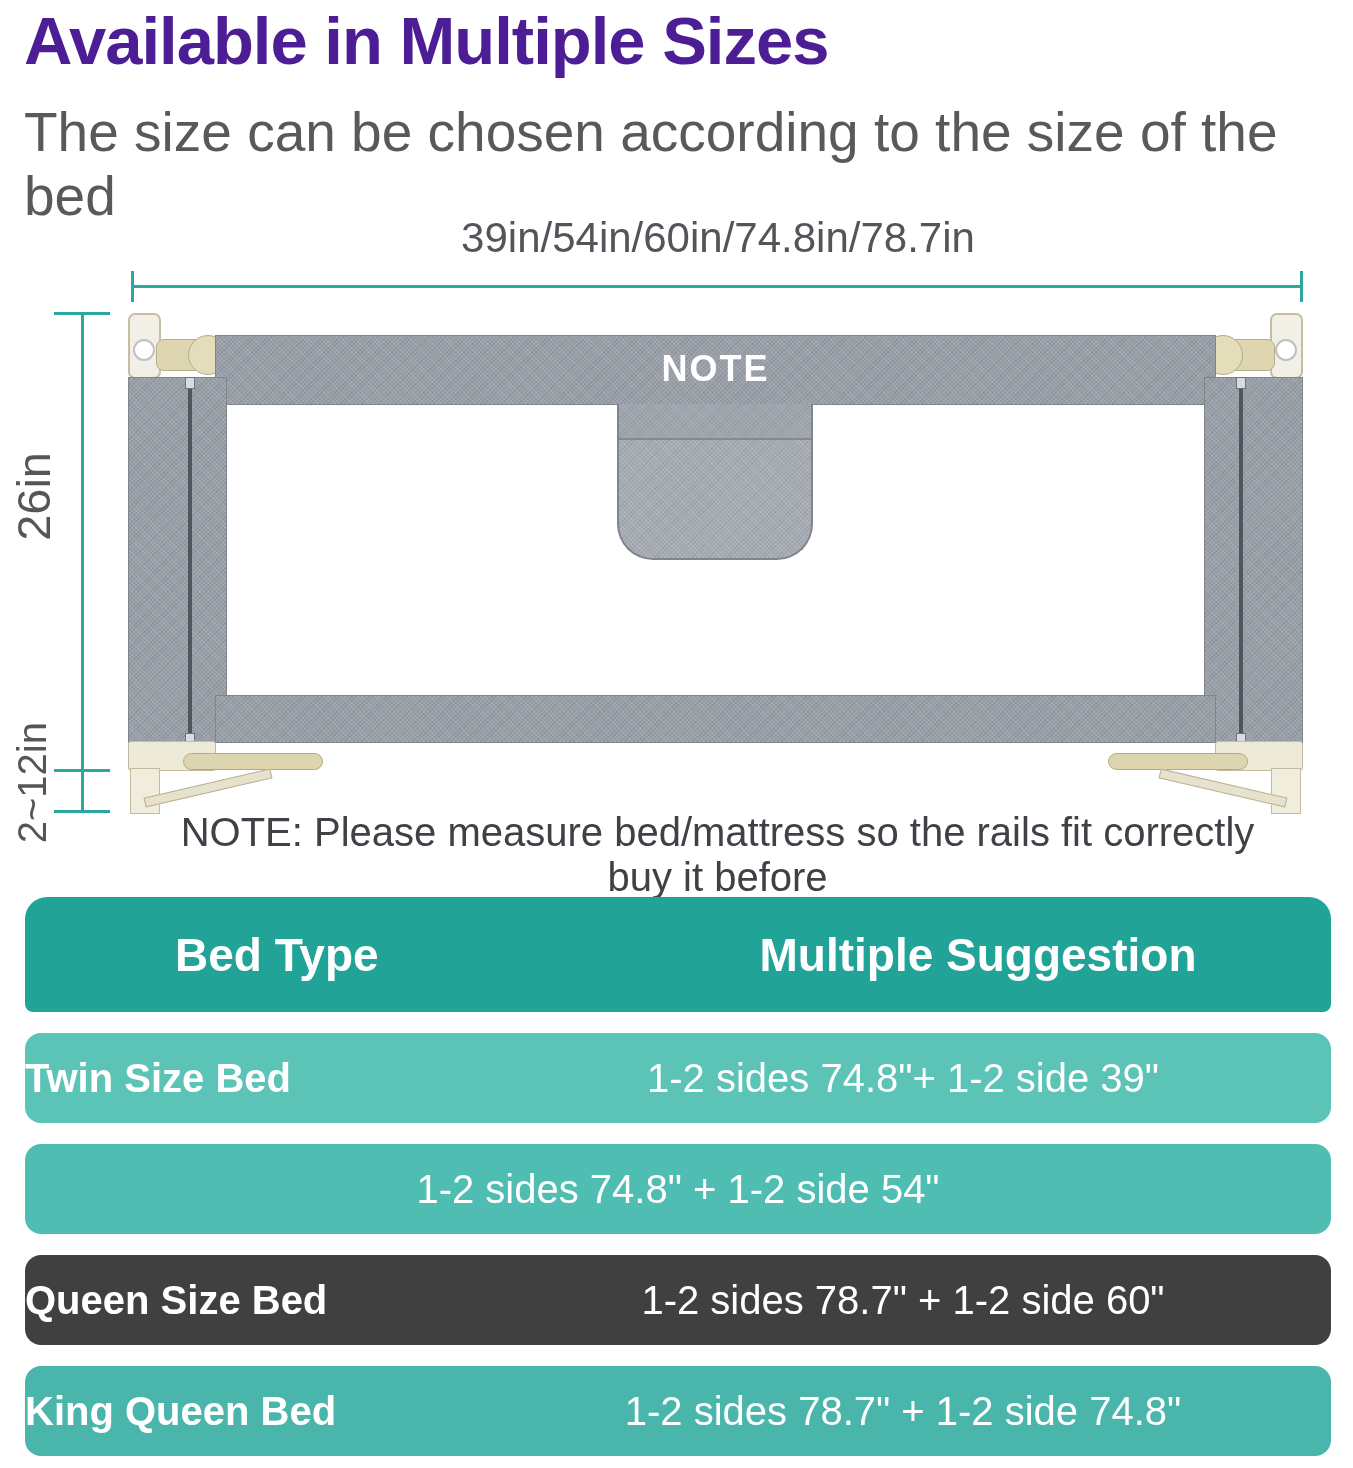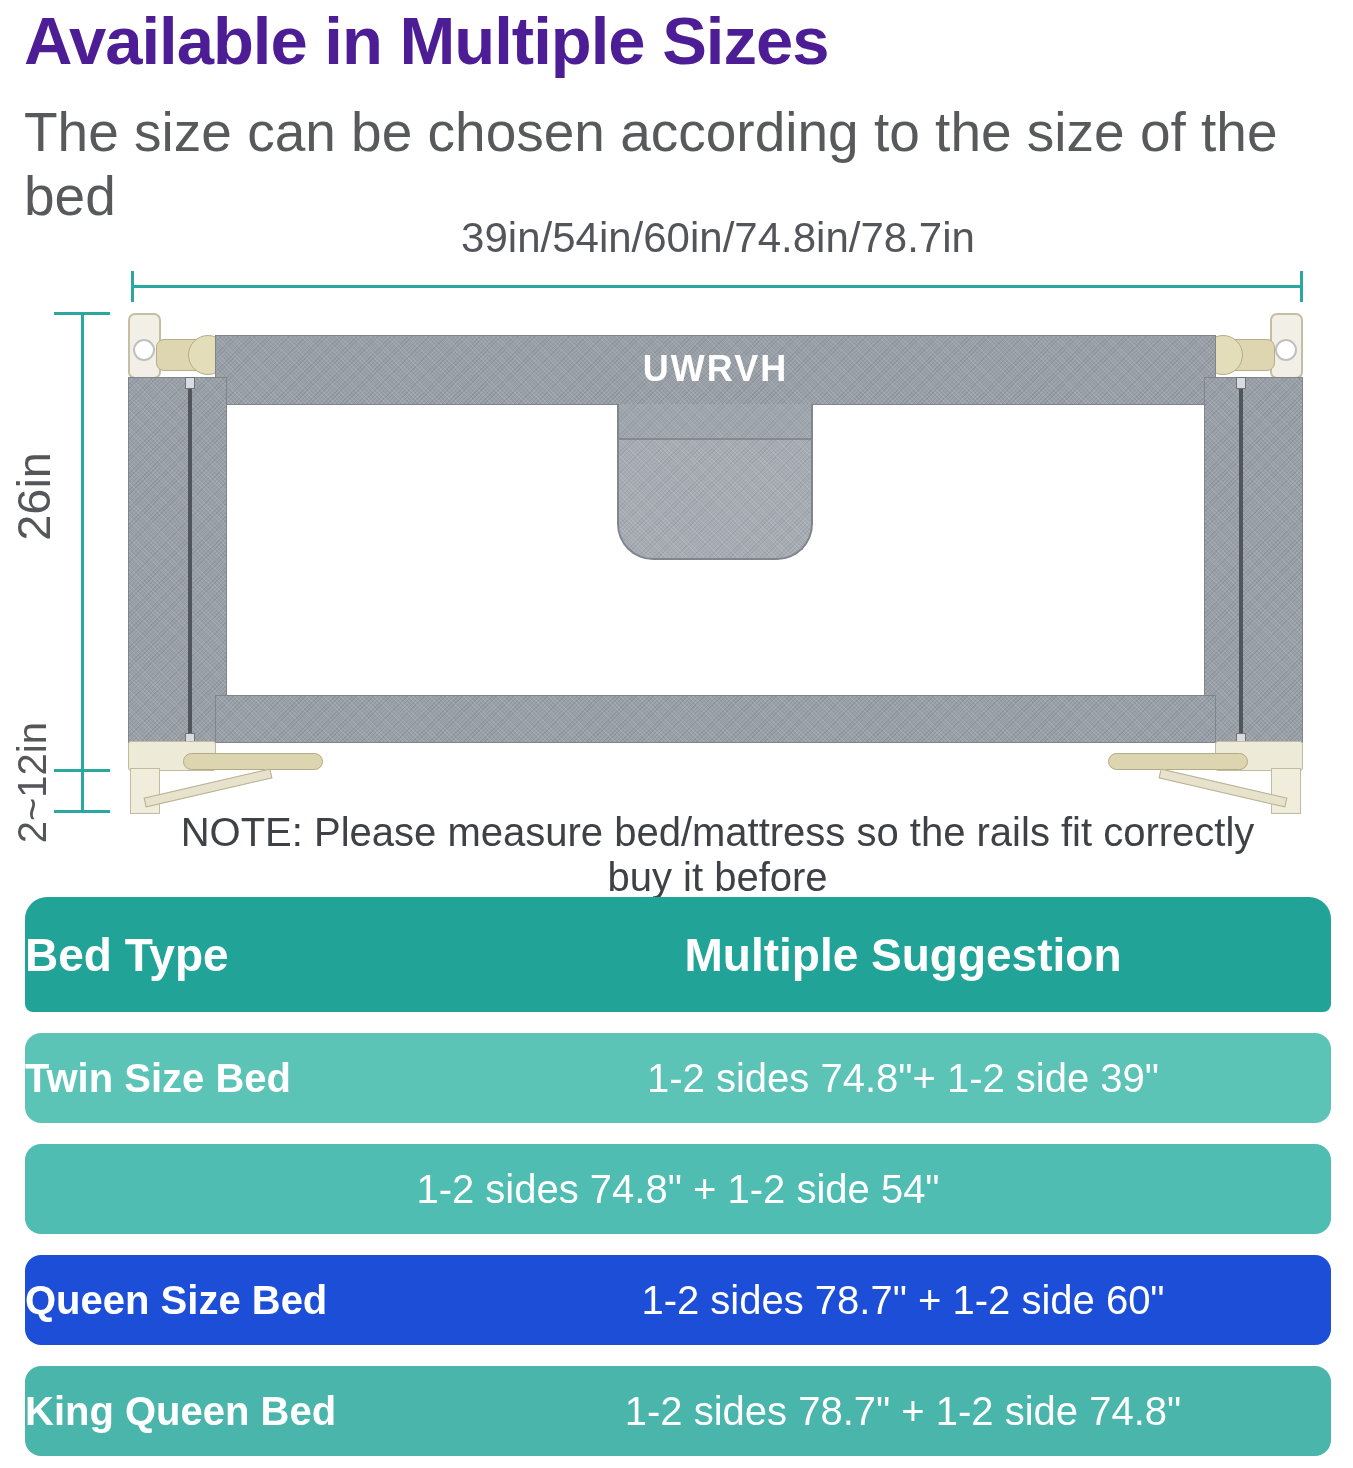--- a/index.html
+++ b/index.html
@@ -65,21 +65,21 @@
   .rod.lft{left:55px;} .rod.rgt{left:980px;}
   .foot{top:470px;width:130px;height:10px;background:#e6e2cc;border:1px solid #b9b194;box-sizing:border-box;}
   .foot.lft{left:15px;transform:rotate(-13deg);}
   .foot.rgt{left:1030px;transform:rotate(13deg);}
 
   .note{left:160px;top:810px;width:1115px;text-align:center;font-size:40px;color:#3E4145;}
 
   
   .size-table{left:25px;top:897px;width:1306px;}
   .tbl-header{height:115px;border-radius:22px 22px 8px 8px;display:flex;align-items:center;color:#fff;}
-  .tbl-header .c1{width:450px;font-size:46px;font-weight:700;box-sizing:content-box;}
+  .tbl-header .c1{width:450px;padding-left:150px;font-size:46px;font-weight:700;box-sizing:content-box;}
   .tbl-header .c2{flex:1;text-align:center;font-size:46px;font-weight:700;}
   .tbl-row{margin-top:21px;height:90px;border-radius:16px;display:flex;align-items:center;color:#fff;}
   .tbl-row .c1{width:450px;font-size:40px;font-weight:700;}
   .tbl-row .c2{flex:1;text-align:center;font-size:40px;font-weight:400;}
 </style>
 </head>
 <body>
 
 <div class="canvas">
 
@@ -103,21 +103,21 @@
     <div class="abs post-btn pb-l"></div>
     <div class="abs clamp lft"></div>
     <div class="abs clamp-knuckle ck-l"></div>
 
     <div class="abs post rgt"></div>
     <div class="abs post-btn pb-r"></div>
     <div class="abs clamp rgt"></div>
     <div class="abs clamp-knuckle ck-r"></div>
 
     <div class="abs fabric top-bar">
-      <div class="brand">UWRVH</div>
+      <div class="brand">NOTE</div>
     </div>
     <div class="abs fabric side-panel lft"></div>
     <div class="abs fabric side-panel rgt"></div>
     <div class="abs fabric bottom-bar"></div>
 
     <div class="abs zipper lft"></div>
     <div class="abs zip-pull zp-l zp-t"></div>
     <div class="abs zip-pull zp-l zp-b"></div>
     <div class="abs zipper rgt"></div>
     <div class="abs zip-pull zp-r zp-t"></div>
@@ -146,21 +146,21 @@
       <div class="c2">Multiple Suggestion</div>
     </div>
 
     <div class="tbl-row" style="background-color: rgb(92, 195, 183);">
       <div class="c1">Twin Size Bed</div>
       <div class="c2">1-2 sides 74.8"+ 1-2 side 39"</div>
     </div>
     <div class="tbl-row" style="background-color: rgb(79, 189, 177);">
       <div class="c2">1-2 sides 74.8" + 1-2 side 54"</div>
     </div>
-    <div class="tbl-row" style="background-color: #1d4ed8;">
+    <div class="tbl-row" style="background-color: #404040;">
       <div class="c1">Queen Size Bed</div>
       <div class="c2">1-2 sides 78.7" + 1-2 side 60"</div>
     </div>
     <div class="tbl-row" style="background-color: rgb(74, 181, 171);">
       <div class="c1">King Queen Bed</div>
       <div class="c2">1-2 sides 78.7" + 1-2 side 74.8"</div>
     </div>
   </div>
 
 </div>

